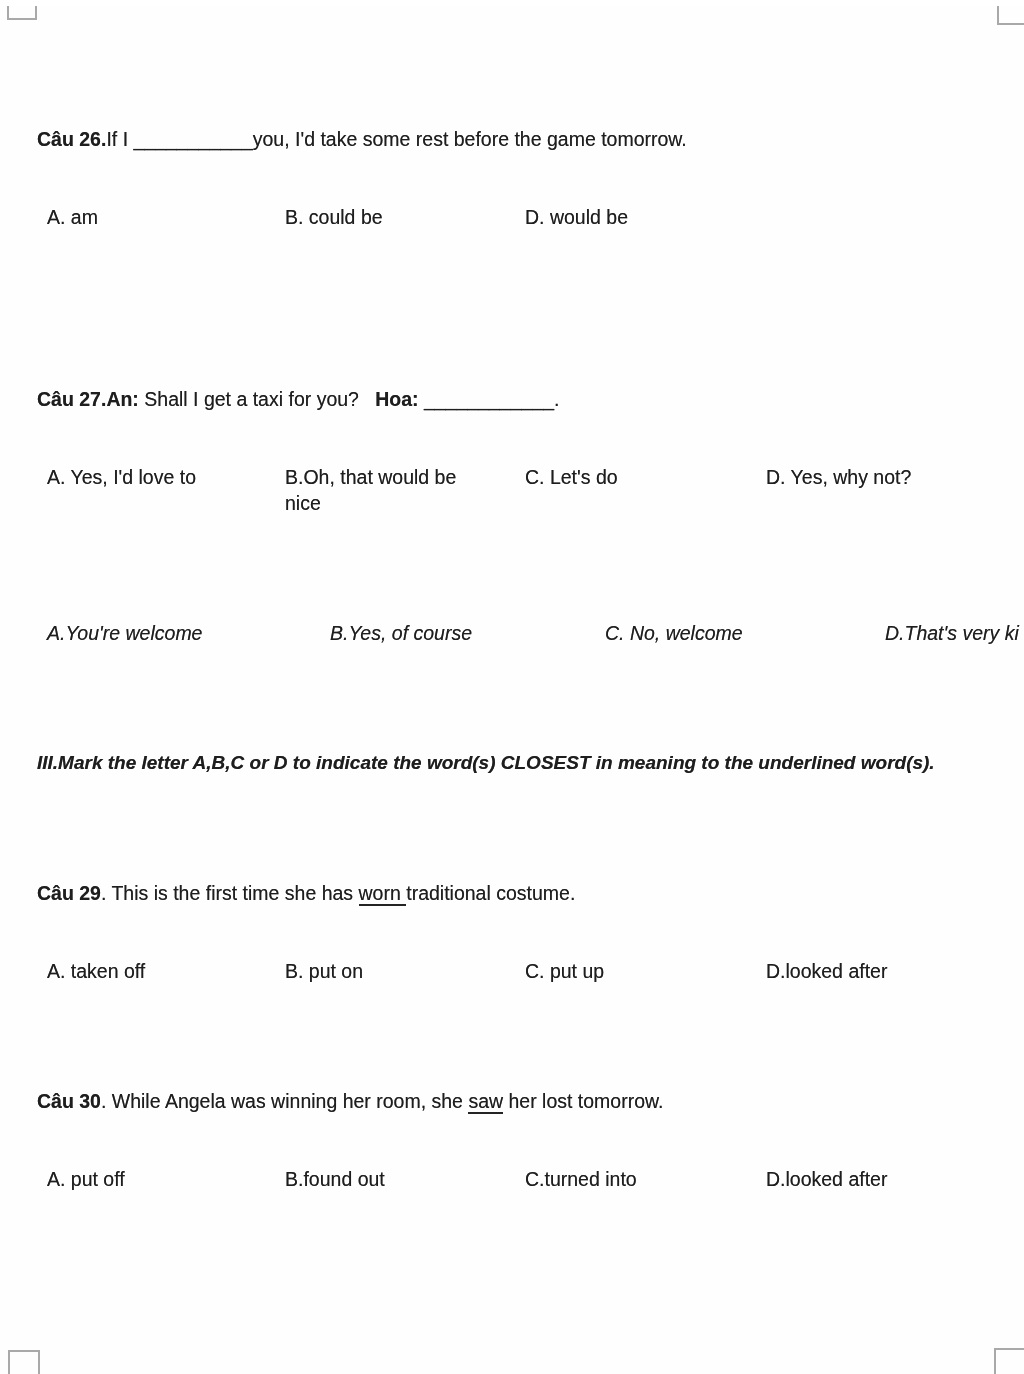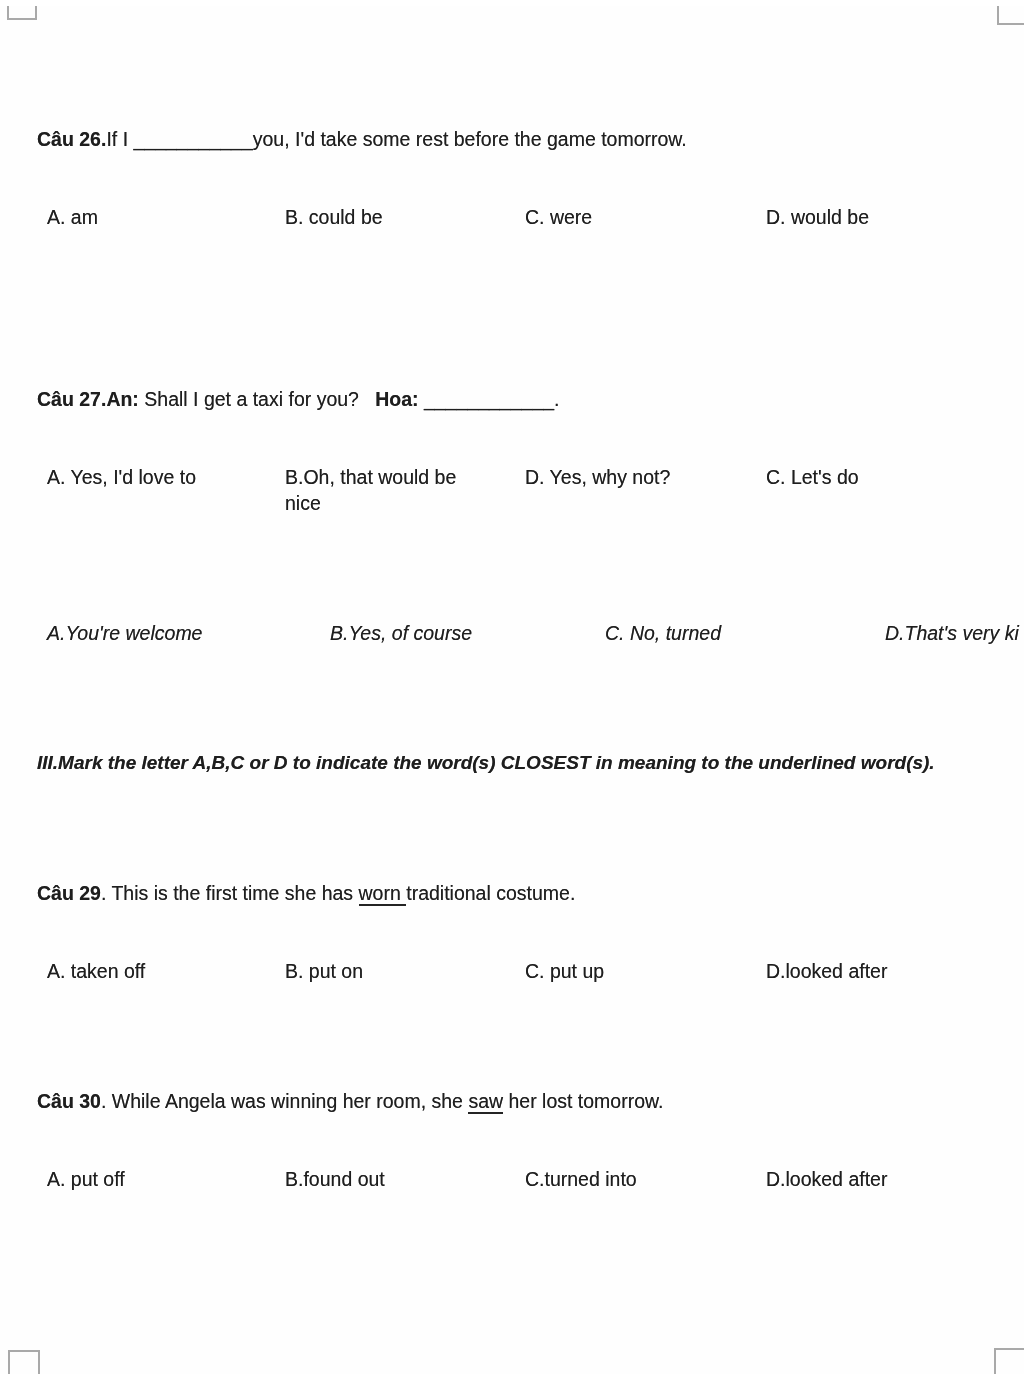--- a/index.html
+++ b/index.html
@@ -35,44 +35,43 @@
   <div class="corner bl"></div>
   <div class="corner br"></div>
 
   <div class="content">
 
     
     <div class="line"><span class="b">Câu 26.</span><span>If I ___________you, I'd take some rest before the game tomorrow.</span></div>
     <div class="row4">
       <span>A. am</span>
       <span>B. could be</span>
-      <span>C. were</span>
       <span>D. would be</span>
     </div>
 
     
 
     
     <div class="line"><span class="b">Câu 27.</span><span class="b">An:</span><span> Shall I get a taxi for you?   </span><span class="b">Hoa:</span><span> ____________.</span></div>
     <div class="row4">
       <span>A. Yes, I'd love to</span>
       <span>B.Oh, that would be</span>
+      <span>C. Let's do</span>
       <span>D. Yes, why not?</span>
-      <span>C. Let's do</span>
       <span></span>
       <span>nice</span>
       <span></span>
       <span></span>
     </div>
 
     
     <div class="row4 c28">
       <span>A.You're welcome</span>
       <span>B.Yes, of course</span>
-      <span>C. No, turned</span>
+      <span>C. No, welcome</span>
       <span>D.That's very ki</span>
     </div>
 
     
     <div class="hdr">III.Mark the letter A,B,C or D to indicate the word(s) CLOSEST in meaning to the underlined word(s).</div>
 
     
     <div class="line"><span class="b">Câu 29</span><span>. This is the first time she has </span><span class="u">worn </span><span>traditional costume.</span></div>
     <div class="row4">
       <span>A. taken off</span>

